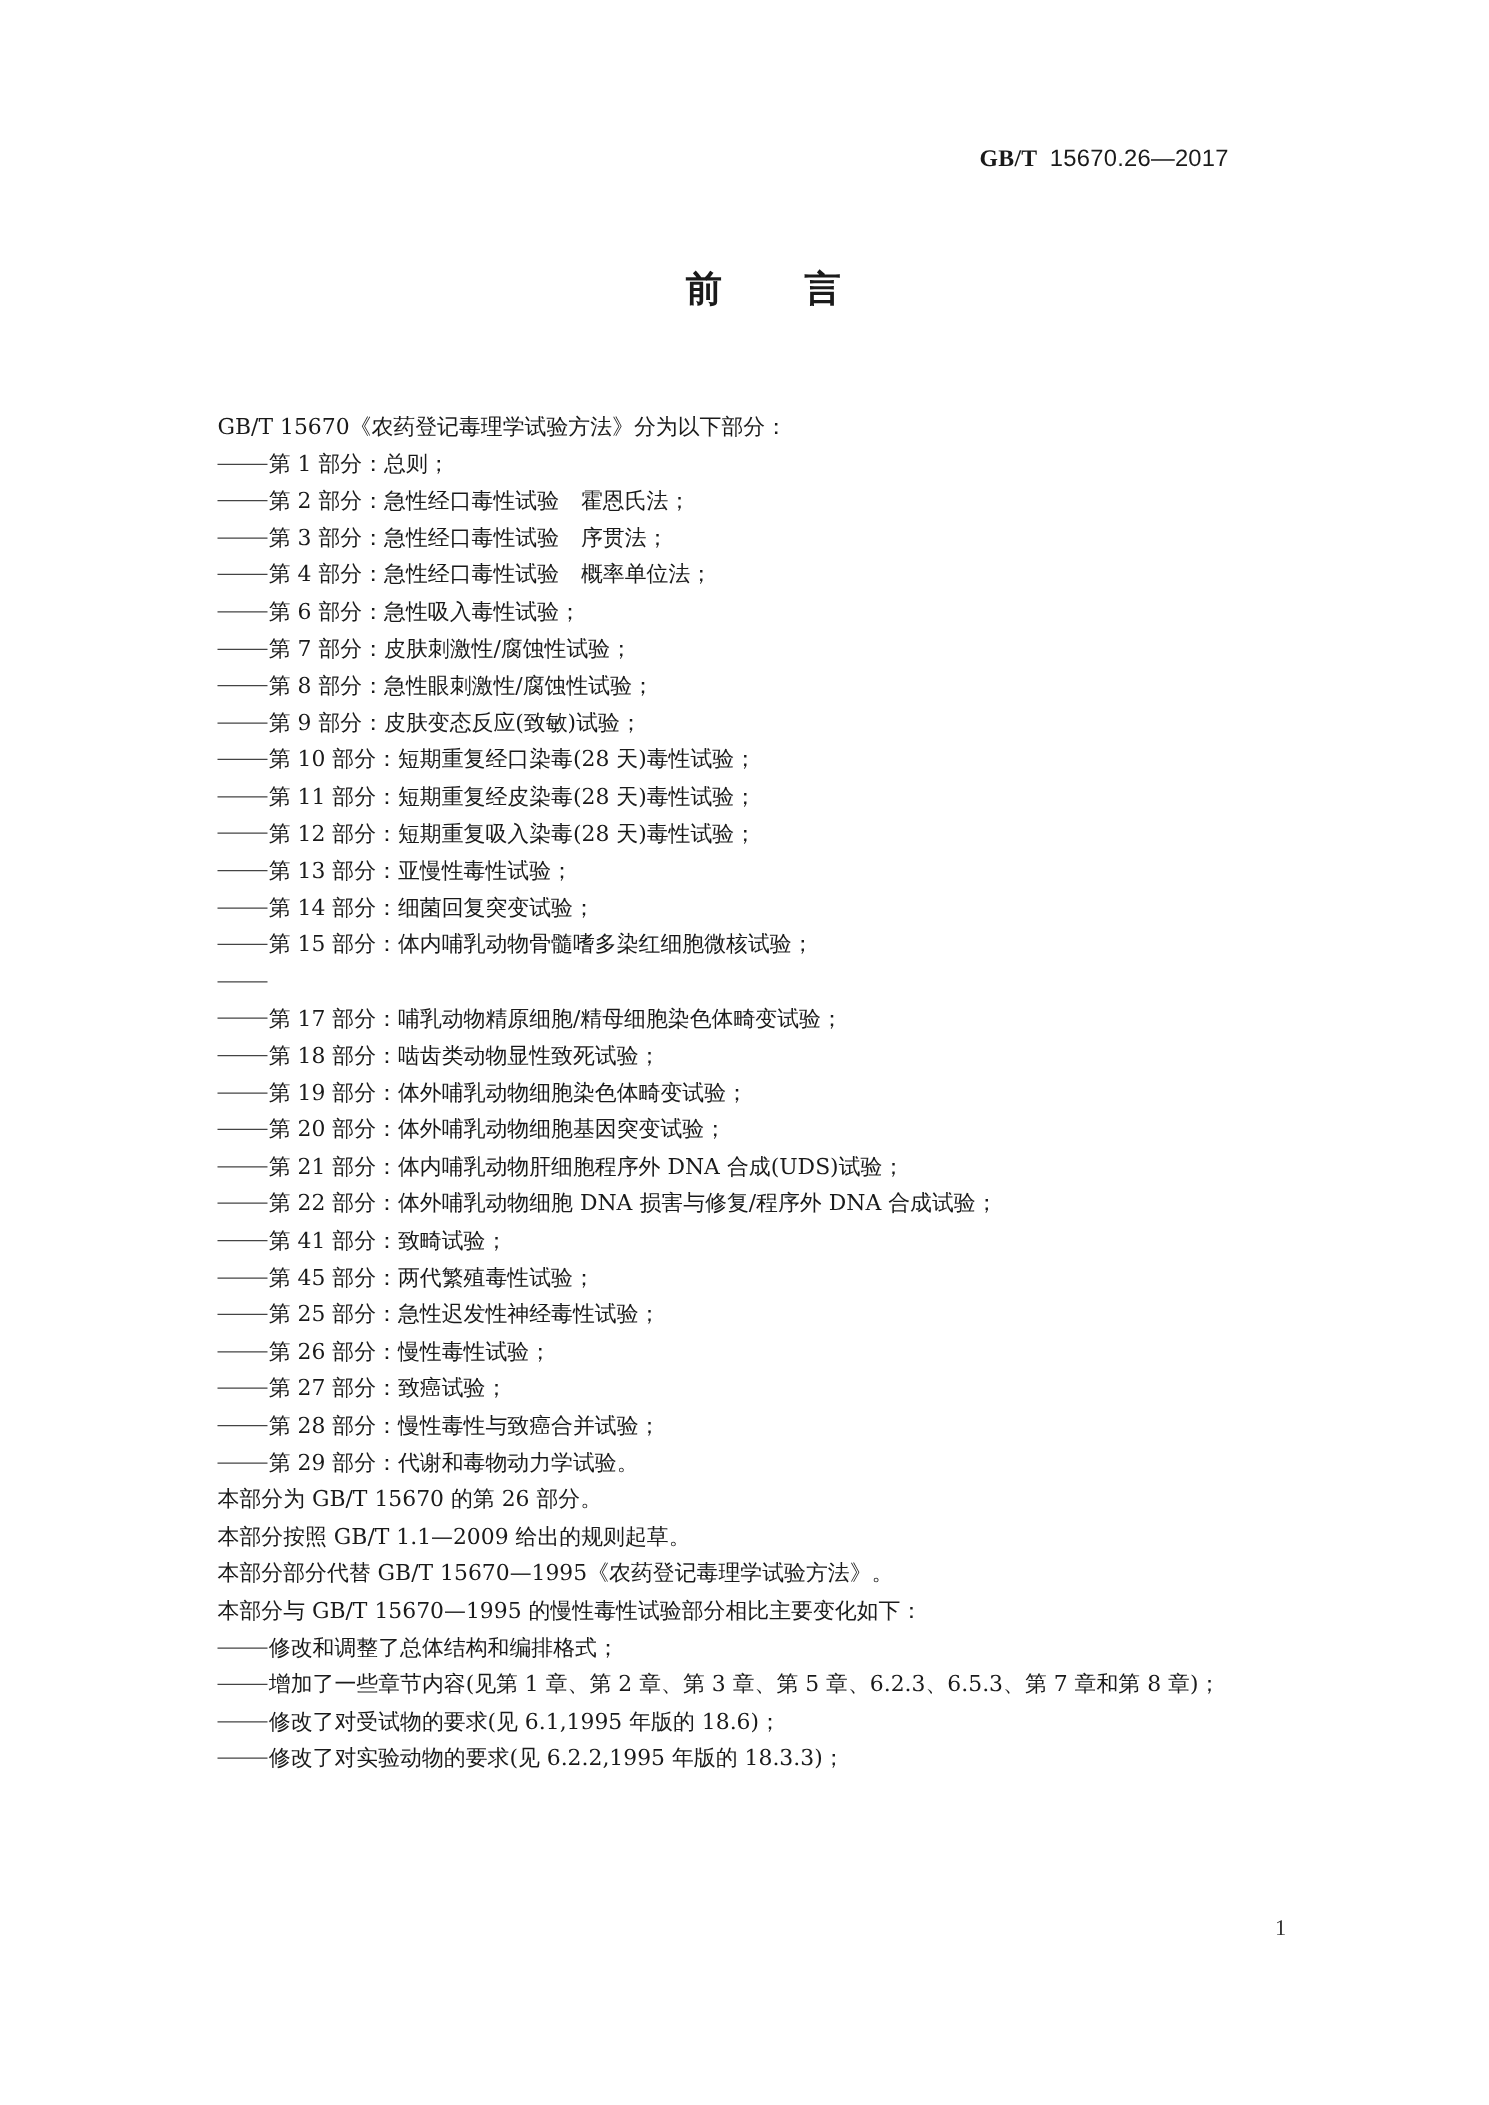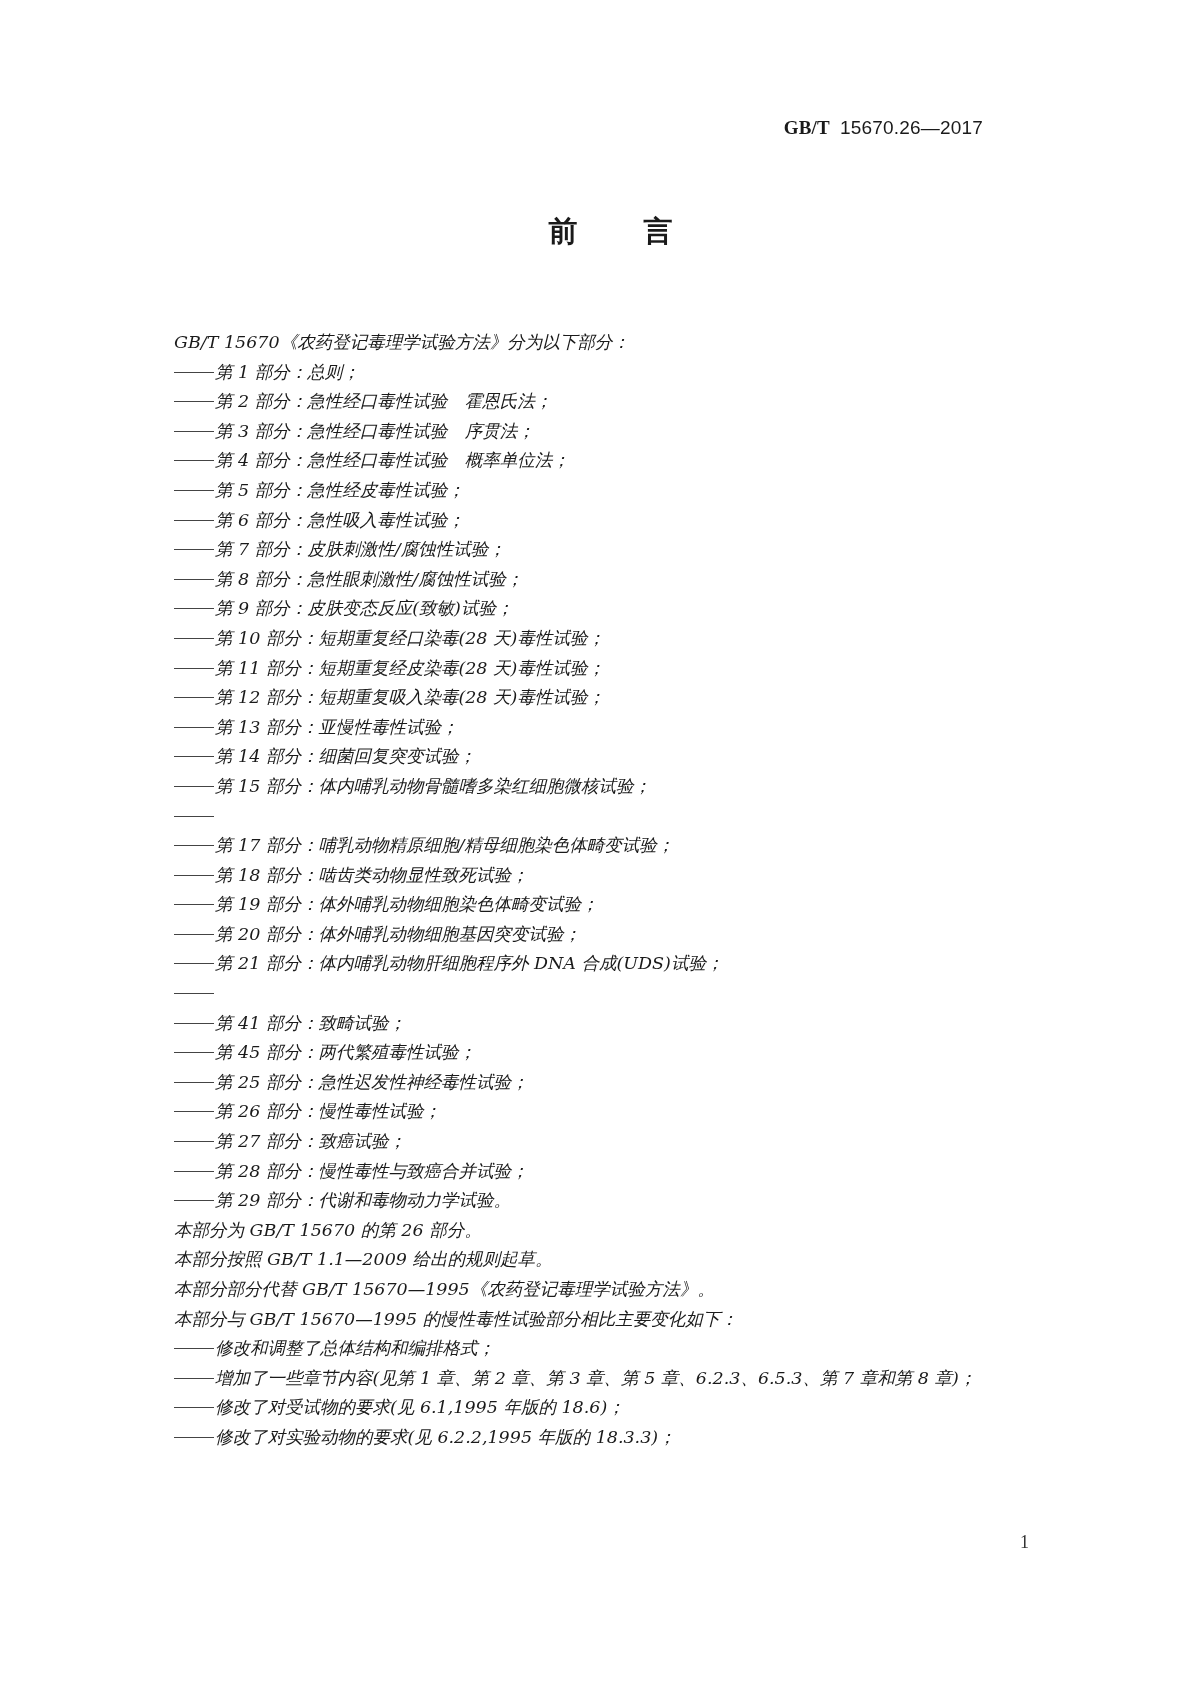--- a/index.html
+++ b/index.html
@@ -46,21 +46,20 @@
     .title span { display: inline-block; }
     .title .gap { width: 66px; }
     .body {
       position: absolute;
       top: 328px;
       left: 174px;
       width: 880px;
       font-size: 17.5px;
       line-height: 29.6px;
       white-space: nowrap;
-      font-style: italic;
     }
     .line { display: block; height: 29.6px; }
     .dash {
       display: inline-block;
       width: 40px;
       height: 1px;
       background: #444;
       vertical-align: middle;
       margin-right: 1px;
       position: relative;
@@ -86,38 +85,37 @@
   <span>前</span><span class="gap"></span><span>言</span>
 </div>
 
 <div class="body">
   <span class="line">GB/T 15670《农药登记毒理学试验方法》分为以下部分：</span>
 
   <span class="line"><span class="dash"></span><span>第 1 部分：总则；</span></span>
   <span class="line"><span class="dash"></span><span>第 2 部分：急性经口毒性试验　霍恩氏法；</span></span>
   <span class="line"><span class="dash"></span><span>第 3 部分：急性经口毒性试验　序贯法；</span></span>
   <span class="line"><span class="dash"></span><span>第 4 部分：急性经口毒性试验　概率单位法；</span></span>
-  <span class="line"><span class="dash"></span><span>第 5 部分：急性经皮毒性试验；</span></span>
   <span class="line"><span class="dash"></span><span>第 6 部分：急性吸入毒性试验；</span></span>
   <span class="line"><span class="dash"></span><span>第 7 部分：皮肤刺激性/腐蚀性试验；</span></span>
   <span class="line"><span class="dash"></span><span>第 8 部分：急性眼刺激性/腐蚀性试验；</span></span>
   <span class="line"><span class="dash"></span><span>第 9 部分：皮肤变态反应(致敏)试验；</span></span>
   <span class="line"><span class="dash"></span><span>第 10 部分：短期重复经口染毒(28 天)毒性试验；</span></span>
   <span class="line"><span class="dash"></span><span>第 11 部分：短期重复经皮染毒(28 天)毒性试验；</span></span>
   <span class="line"><span class="dash"></span><span>第 12 部分：短期重复吸入染毒(28 天)毒性试验；</span></span>
   <span class="line"><span class="dash"></span><span>第 13 部分：亚慢性毒性试验；</span></span>
   <span class="line"><span class="dash"></span><span>第 14 部分：细菌回复突变试验；</span></span>
   <span class="line"><span class="dash"></span><span>第 15 部分：体内哺乳动物骨髓嗜多染红细胞微核试验；</span></span>
   <span class="line"><span class="dash"></span></span>
   <span class="line"><span class="dash"></span><span>第 17 部分：哺乳动物精原细胞/精母细胞染色体畸变试验；</span></span>
   <span class="line"><span class="dash"></span><span>第 18 部分：啮齿类动物显性致死试验；</span></span>
   <span class="line"><span class="dash"></span><span>第 19 部分：体外哺乳动物细胞染色体畸变试验；</span></span>
   <span class="line"><span class="dash"></span><span>第 20 部分：体外哺乳动物细胞基因突变试验；</span></span>
   <span class="line"><span class="dash"></span><span>第 21 部分：体内哺乳动物肝细胞程序外 DNA 合成(UDS)试验；</span></span>
-  <span class="line"><span class="dash"></span></span>
+  <span class="line"><span class="dash"></span><span>第 22 部分：体外哺乳动物细胞 DNA 损害与修复/程序外 DNA 合成试验；</span></span>
   <span class="line"><span class="dash"></span><span>第 41 部分：致畸试验；</span></span>
   <span class="line"><span class="dash"></span><span>第 45 部分：两代繁殖毒性试验；</span></span>
   <span class="line"><span class="dash"></span><span>第 25 部分：急性迟发性神经毒性试验；</span></span>
   <span class="line"><span class="dash"></span><span>第 26 部分：慢性毒性试验；</span></span>
   <span class="line"><span class="dash"></span><span>第 27 部分：致癌试验；</span></span>
   <span class="line"><span class="dash"></span><span>第 28 部分：慢性毒性与致癌合并试验；</span></span>
   <span class="line"><span class="dash"></span><span>第 29 部分：代谢和毒物动力学试验。</span></span>
 
   <span class="line">本部分为 GB/T 15670 的第 26 部分。</span>
   <span class="line">本部分按照 GB/T 1.1—2009 给出的规则起草。</span>

